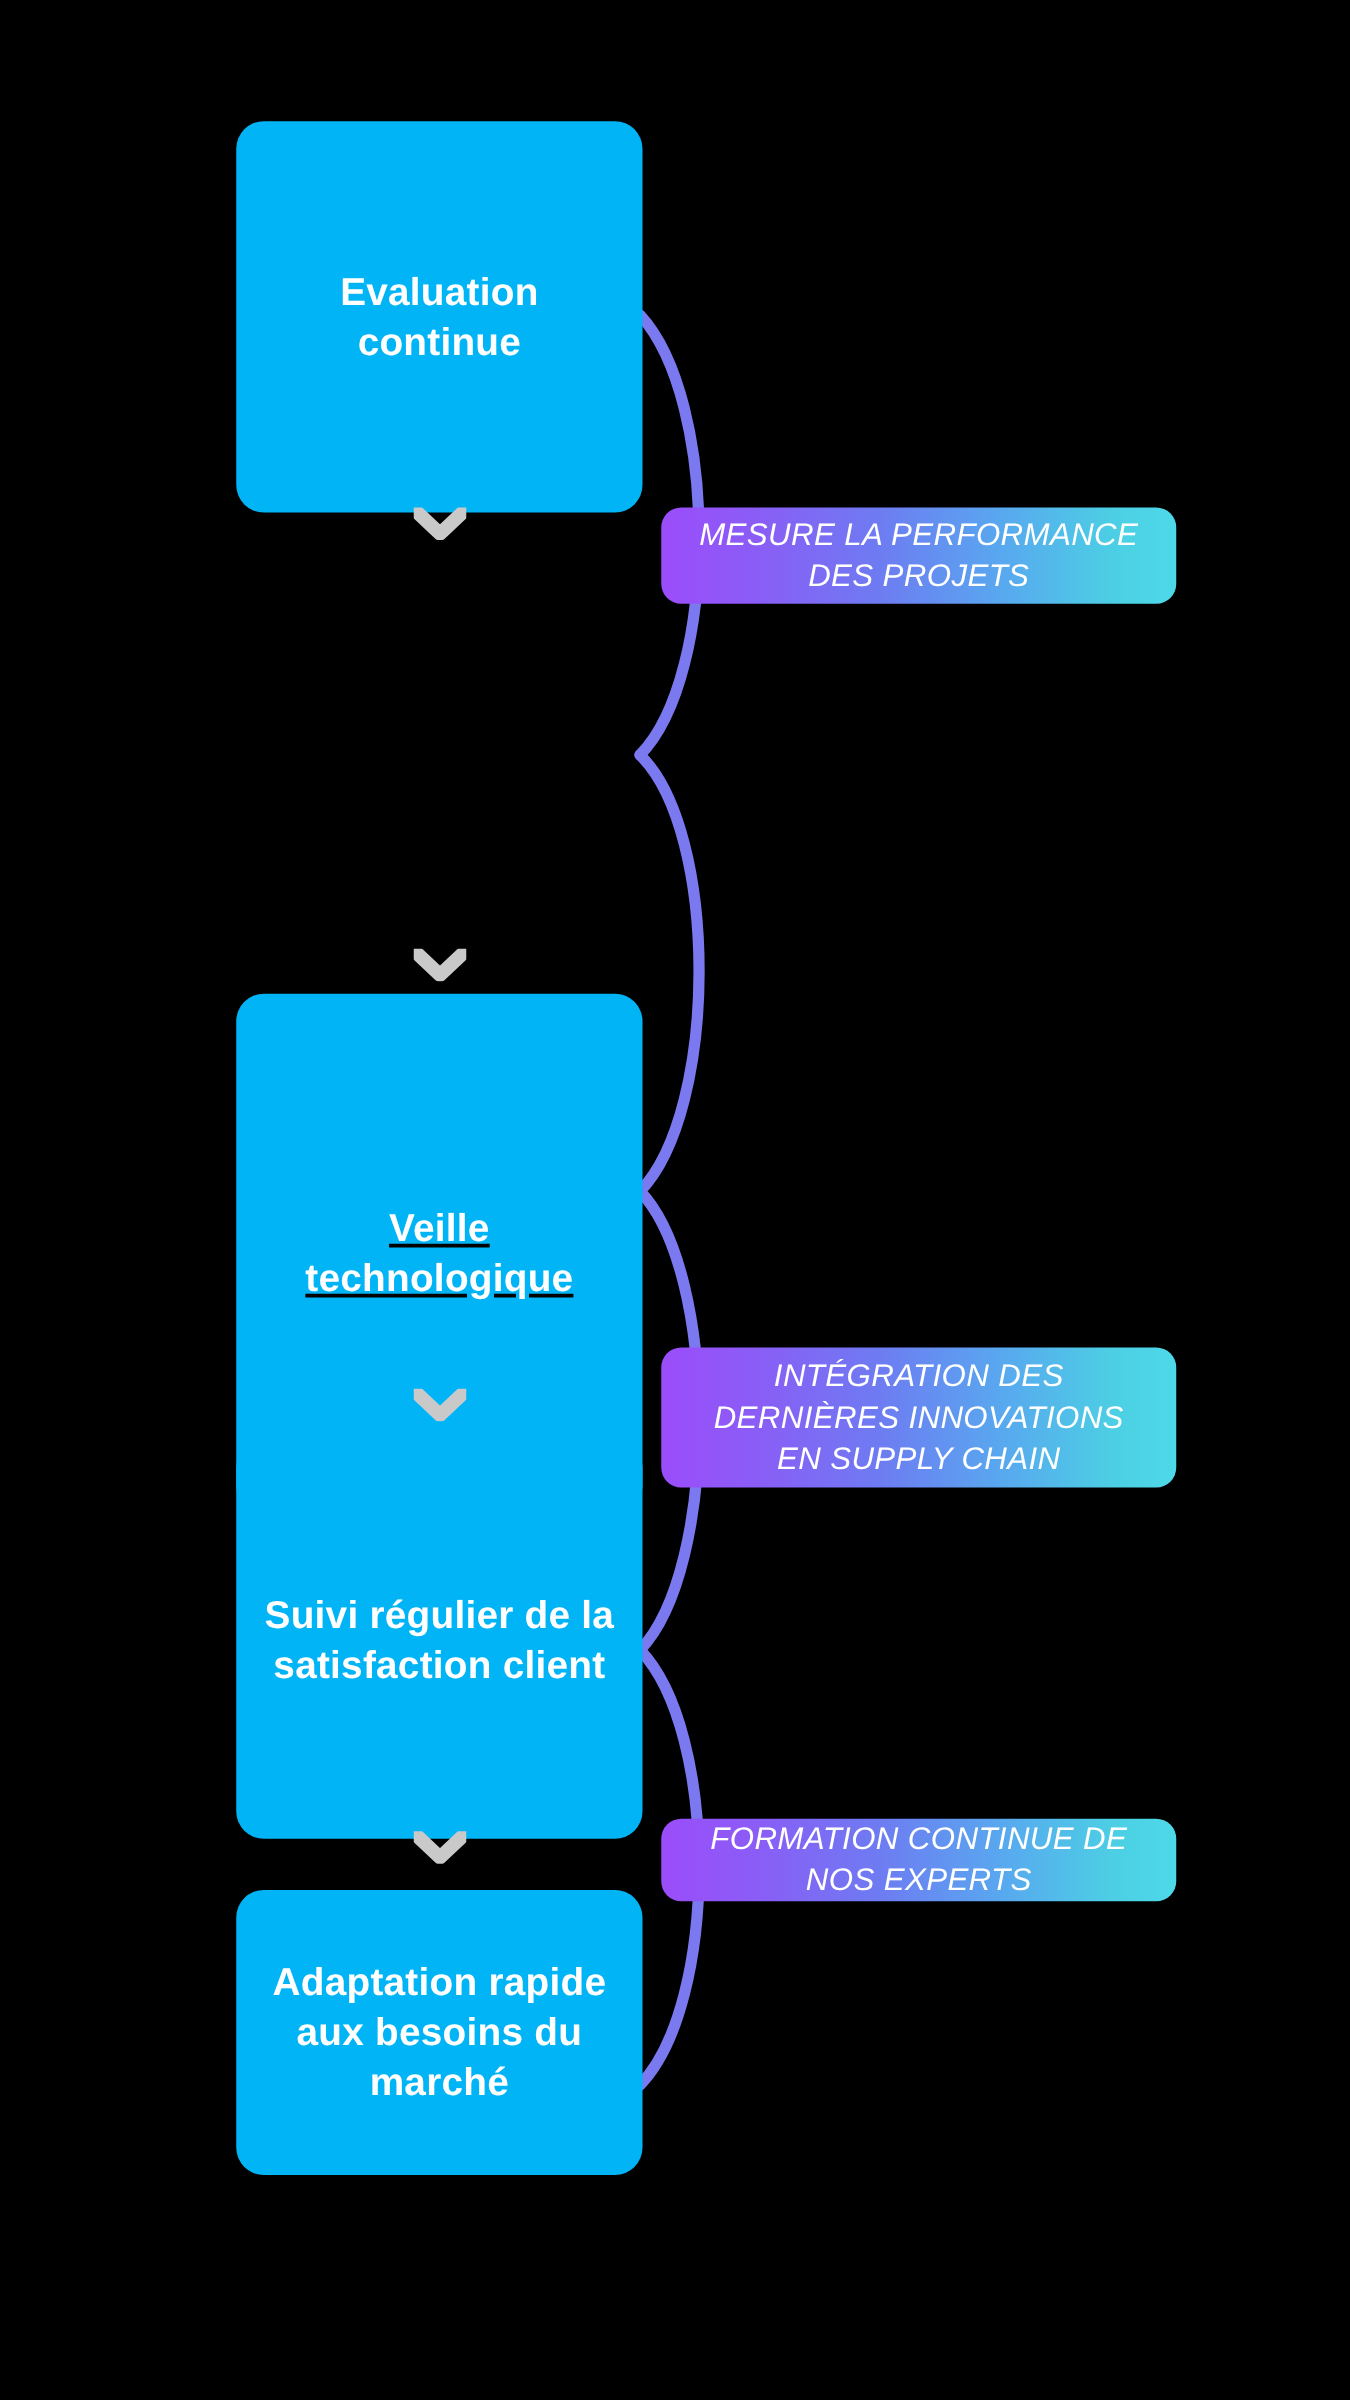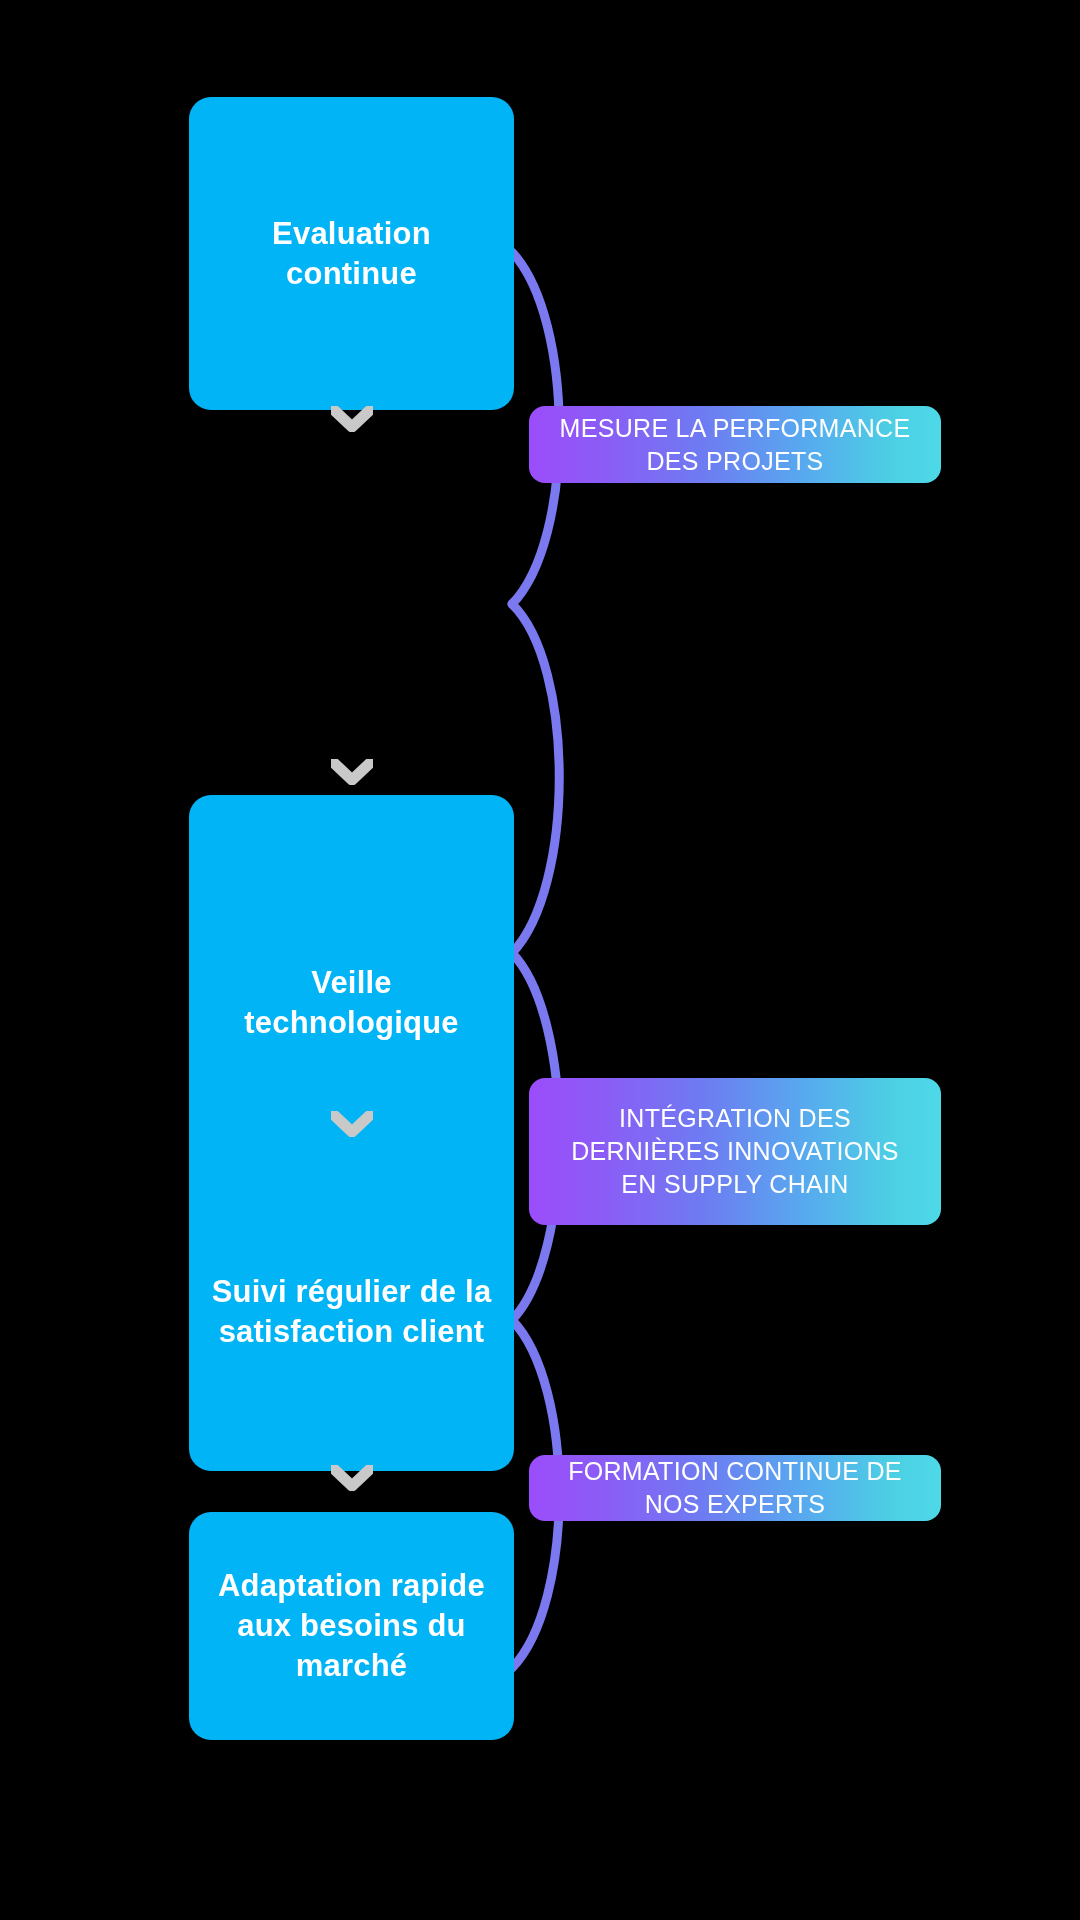--- a/index.html
+++ b/index.html
@@ -53,21 +53,21 @@
   .step-box .step-label {
     color: #ffffff;
     font-size: 31px;
     font-weight: bold;
     line-height: 1.28;
     letter-spacing: 0.2px;
   }
 
   .step-box.b1 { top: 97px;   height: 313px; }
   .step-box.b2 { top: 449px;  height: 316px; }
-  .step-box.b3 { top: 795px;  height: 416px; }
+  .step-box.b3 { top: 795px;  height: 416px; text-decoration: underline; }
   .step-box.b4 { top: 1152px; height: 319px; }
   .step-box.b5 { top: 1512px; height: 228px; }
 
   
   .chevron-arrow {
     position: absolute;
     left: 331px;
     width: 42px;
     height: 26px;
     z-index: 4;
@@ -85,32 +85,33 @@
     width: 412px;
     border-radius: 16px;
     background: linear-gradient(90deg, #9b4dfb 0%, #8b5cf6 18%, #6e7bf2 42%, #58a8ef 66%, #4ccfe4 88%, #4dd9e8 100%);
     display: flex;
     align-items: center;
     justify-content: center;
     text-align: center;
     box-sizing: border-box;
     padding: 12px 12px;
     z-index: 3;
+    font-style: italic;
   }
   .callout .callout-label {
     color: #ffffff;
     font-size: 25px;
     font-weight: normal;
     line-height: 1.32;
     letter-spacing: 0.3px;
   }
 
   .callout.c1 { top: 406px;  height: 77px; }
   .callout.c2 { top: 745px;  height: 77px; }
-  .callout.c3 { top: 1078px; height: 147px; }
+  .callout.c3 { top: 1078px; height: 112px; }
   .callout.c4 { top: 1455px; height: 66px; }
 </style>
 </head>
 <body>
 
 <div id="stage">
 
   <svg id="connector-layer" viewBox="0 0 1080 1920" width="1080" height="1920" xmlns="http://www.w3.org/2000/svg">
     <g fill="none" stroke="#7b79f0" stroke-width="9" stroke-linecap="round">
       <path d="M 512 252 C 575 320 575 540 512 604"></path>

